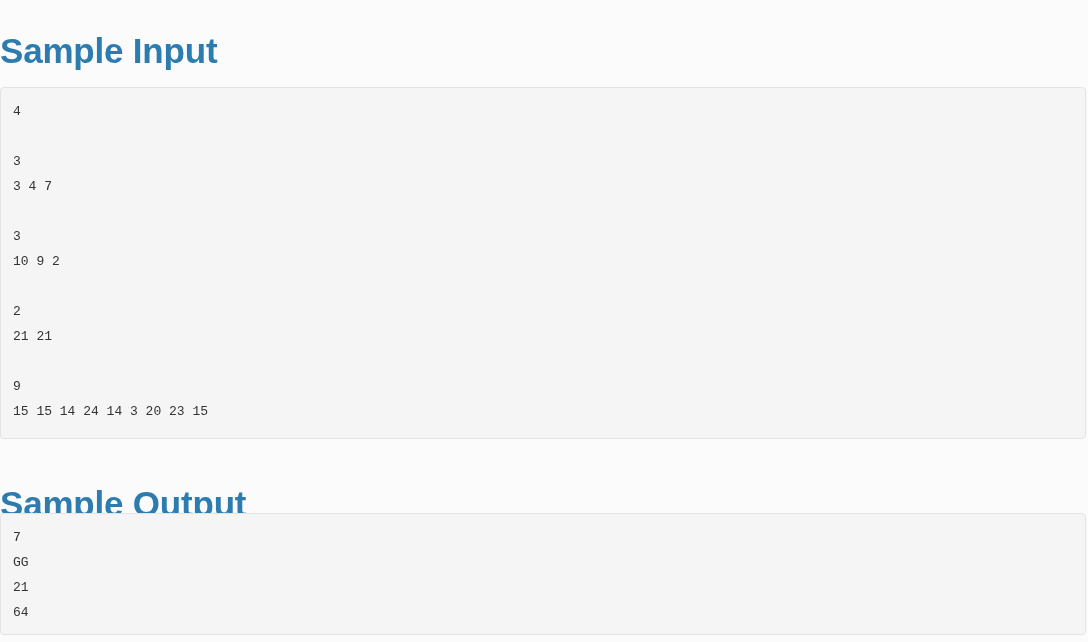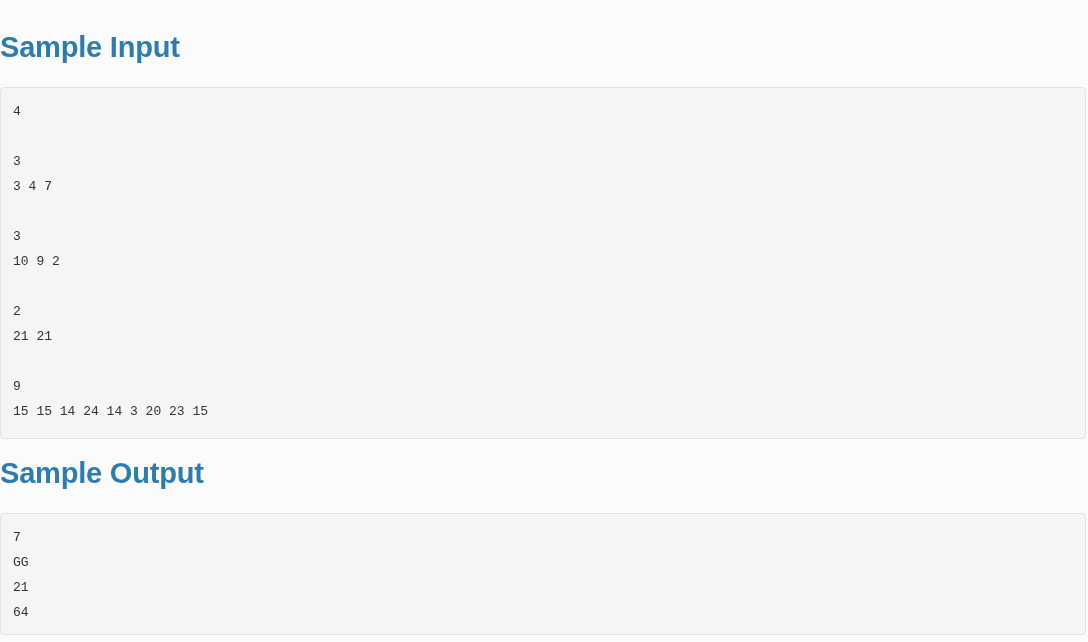--- a/index.html
+++ b/index.html
@@ -16,37 +16,37 @@
   }
   .page {
     width: 1088px;
     height: 642px;
     box-sizing: border-box;
     padding: 0;
     background: #fbfbfc;
   }
   .section-heading {
     font-family: "Liberation Sans", sans-serif;
-    font-size: 29px;
+    font-size: 35px;
     font-weight: bold;
     color: #2d7cb0;
     letter-spacing: -0.2px;
     line-height: 1;
     margin: 0;
     padding: 0;
   }
   #heading-sample-input {
     position: absolute;
     left: 0px;
     top: 33px;
   }
   #heading-sample-output {
     position: absolute;
     left: 0px;
-    top: 459px;
+    top: 486px;
   }
   .code-block {
     position: absolute;
     left: 0px;
     box-sizing: border-box;
     background: #f5f5f5;
     border: 1px solid #e3e3e3;
     border-radius: 4px;
     padding: 11px 12px 12px 12px;
     overflow: hidden;

